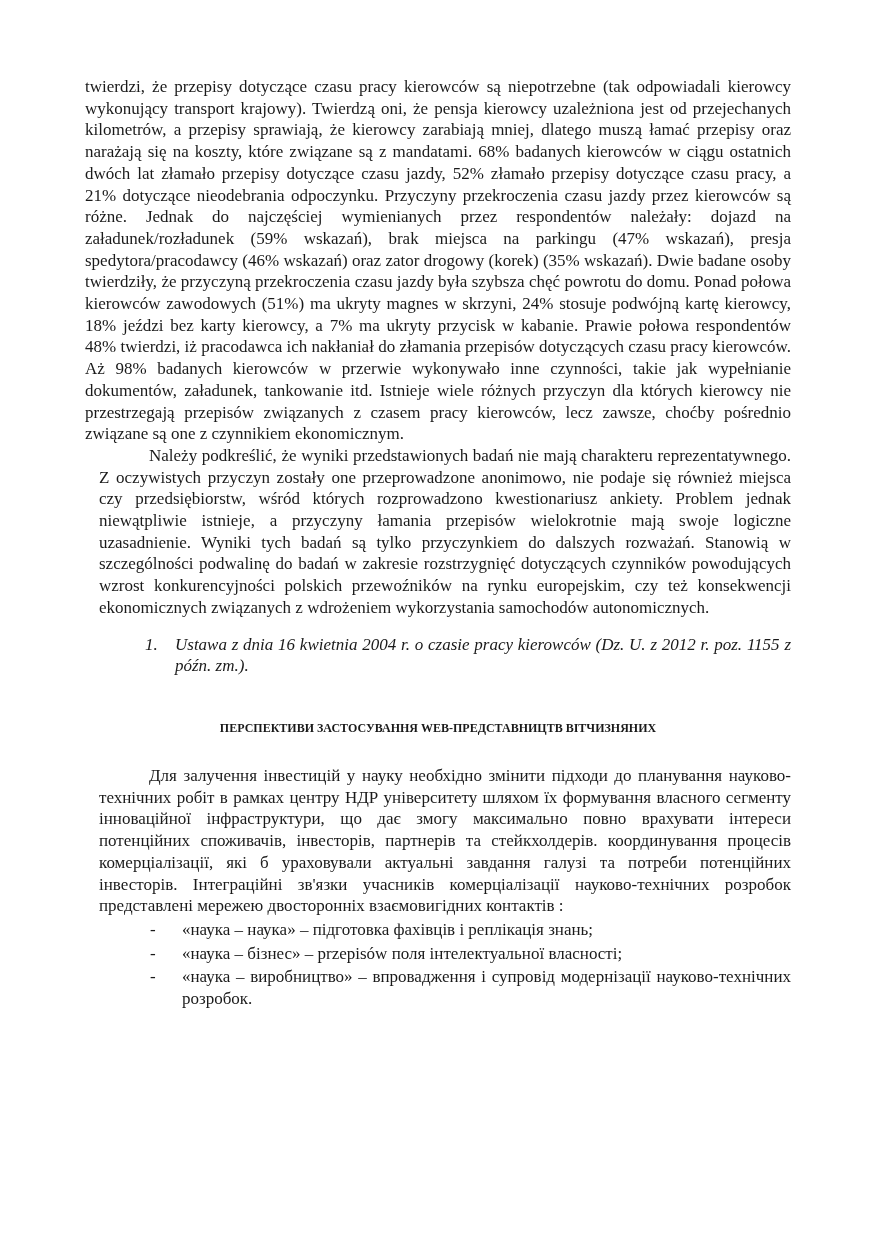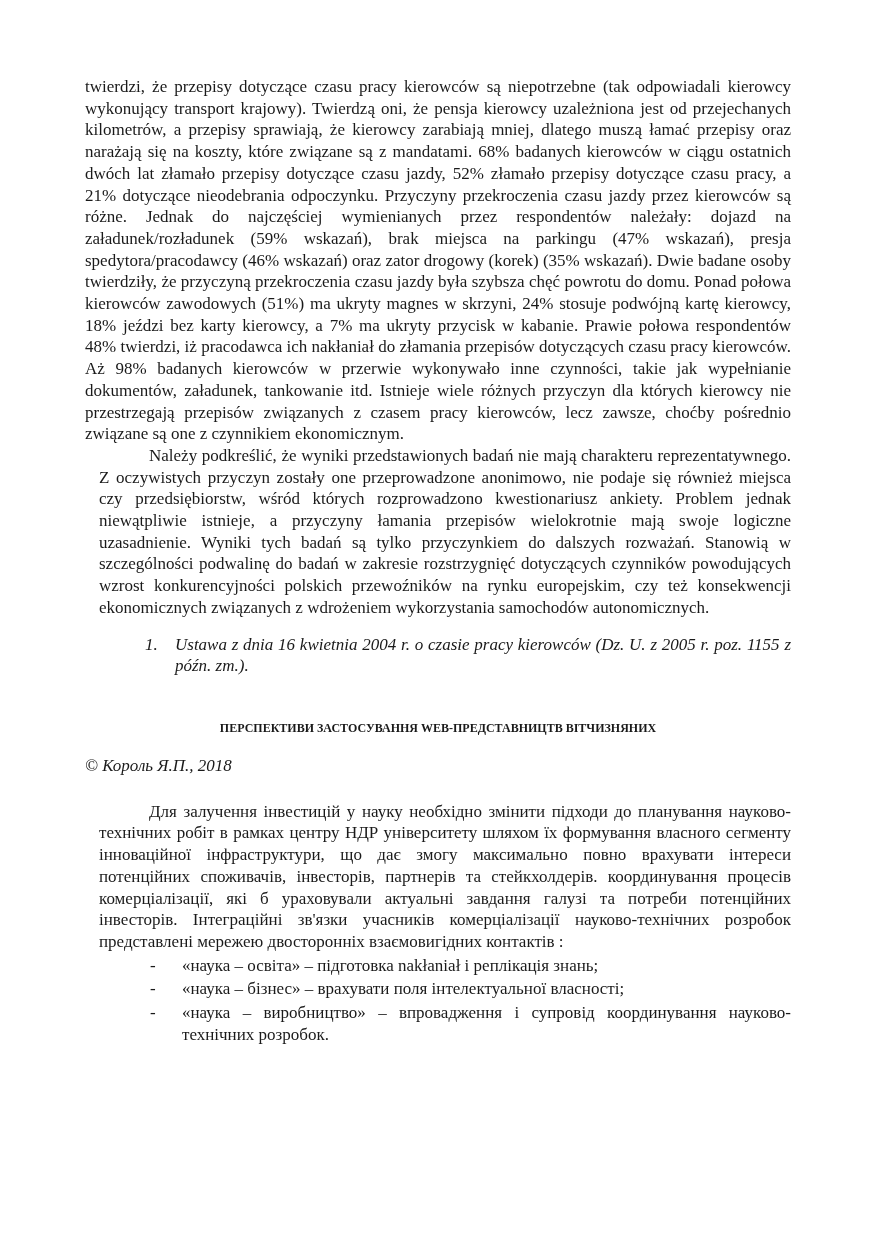--- a/index.html
+++ b/index.html
@@ -100,45 +100,44 @@
 <div class="page">
   <div class="content">
 
     <p class="body-par">twierdzi, że przepisy dotyczące czasu pracy kierowców są niepotrzebne (tak odpowiadali kierowcy wykonujący transport krajowy). Twierdzą oni, że pensja kierowcy uzależniona jest od przejechanych kilometrów, a przepisy sprawiają, że kierowcy zarabiają mniej, dlatego muszą łamać przepisy oraz narażają się na koszty, które związane są z mandatami. 68% badanych kierowców w ciągu ostatnich dwóch lat złamało przepisy dotyczące czasu jazdy, 52% złamało przepisy dotyczące czasu pracy, a 21% dotyczące nieodebrania odpoczynku. Przyczyny przekroczenia czasu jazdy przez kierowców są różne. Jednak do najczęściej wymienianych przez respondentów należały: dojazd na załadunek/rozładunek (59% wskazań), brak miejsca na parkingu (47% wskazań), presja spedytora/pracodawcy (46% wskazań) oraz zator drogowy (korek) (35% wskazań). Dwie badane osoby twierdziły, że przyczyną przekroczenia czasu jazdy była szybsza chęć powrotu do domu. Ponad połowa kierowców zawodowych (51%) ma ukryty magnes w skrzyni, 24% stosuje podwójną kartę kierowcy, 18% jeździ bez karty kierowcy, a 7% ma ukryty przycisk w kabanie. Prawie połowa respondentów 48% twierdzi, iż pracodawca ich nakłaniał do złamania przepisów dotyczących czasu pracy kierowców. Aż 98% badanych kierowców w przerwie wykonywało inne czynności, takie jak wypełnianie dokumentów, załadunek, tankowanie itd. Istnieje wiele różnych przyczyn dla których kierowcy nie przestrzegają przepisów związanych z czasem pracy kierowców, lecz zawsze, choćby pośrednio związane są one z czynnikiem ekonomicznym.</p>
 
     <p class="body-par indented">Należy podkreślić, że wyniki przedstawionych badań nie mają charakteru reprezentatywnego. Z oczywistych przyczyn zostały one przeprowadzone anonimowo, nie podaje się również miejsca czy przedsiębiorstw, wśród których rozprowadzono kwestionariusz ankiety. Problem jednak niewątpliwie istnieje, a przyczyny łamania przepisów wielokrotnie mają swoje logiczne uzasadnienie. Wyniki tych badań są tylko przyczynkiem do dalszych rozważań. Stanowią w szczególności podwalinę do badań w zakresie rozstrzygnięć dotyczących czynników powodujących wzrost konkurencyjności polskich przewoźników na rynku europejskim, czy też konsekwencji ekonomicznych związanych z wdrożeniem wykorzystania samochodów autonomicznych.</p>
 
     <div class="reference-list">
       <div class="reference-item">
         <span class="ref-num">1.</span>
-        <span class="ref-text">Ustawa z dnia 16 kwietnia 2004 r. o czasie pracy kierowców (Dz. U. z 2005 r. poz. 1155 z późn. zm.).</span>
+        <span class="ref-text">Ustawa z dnia 16 kwietnia 2004 r. o czasie pracy kierowców (Dz. U. z 2012 r. poz. 1155 z późn. zm.).</span>
       </div>
     </div>
 
 
     <div class="article-title">
       <div>ПЕРСПЕКТИВИ ЗАСТОСУВАННЯ WEB-ПРЕДСТАВНИЦТВ ВІТЧИЗНЯНИХ</div>
     </div>
 
-    <div class="copyright-line">© Король Я.П., 2018</div>
 
     <p class="ukr-par">Для залучення інвестицій у науку необхідно змінити підходи до планування науково-технічних робіт в рамках центру НДР університету шляхом їх формування власного сегменту інноваційної інфраструктури, що дає змогу максимально повно врахувати інтереси потенційних споживачів, інвесторів, партнерів та стейкхолдерів. координування процесів комерціалізації, які б ураховували актуальні завдання галузі та потреби потенційних інвесторів. Інтеграційні зв'язки учасників комерціалізації науково-технічних розробок представлені мережею двосторонніх взаємовигідних контактів :</p>
 
     <div class="dash-list">
       <div class="dash-item">
         <span class="dash-marker">-</span>
-        <span class="dash-text">«наука – освіта» – підготовка nakłaniał і реплікація знань;</span>
+        <span class="dash-text">«наука – наука» – підготовка фахівців і реплікація знань;</span>
       </div>
       <div class="dash-item">
         <span class="dash-marker">-</span>
-        <span class="dash-text">«наука – бізнес» – врахувати поля інтелектуальної власності;</span>
+        <span class="dash-text">«наука – бізнес» – przepisów поля інтелектуальної власності;</span>
       </div>
       <div class="dash-item">
         <span class="dash-marker">-</span>
-        <span class="dash-text">«наука – виробництво» – впровадження і супровід координування науково-технічних розробок.</span>
+        <span class="dash-text">«наука – виробництво» – впровадження і супровід модернізації науково-технічних розробок.</span>
       </div>
     </div>
 
   </div>
 
   <div class="page-footer">
     <span>134</span>
   </div>
 </div>
 

